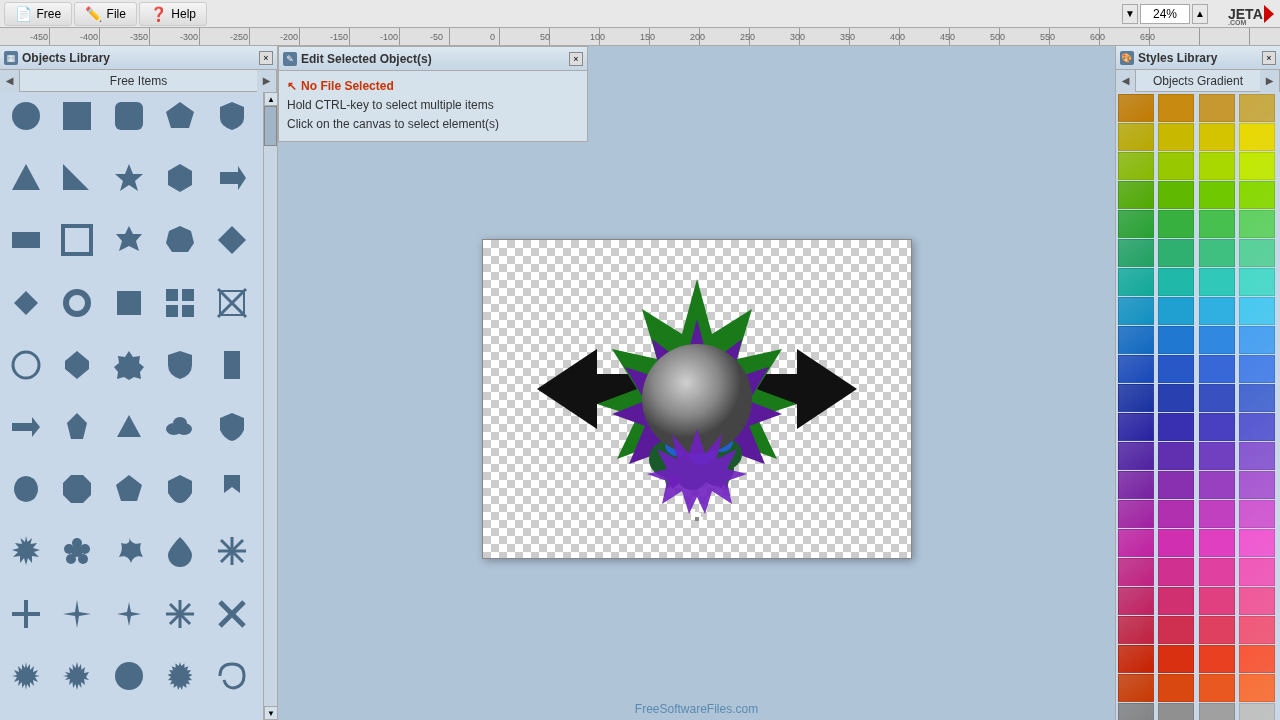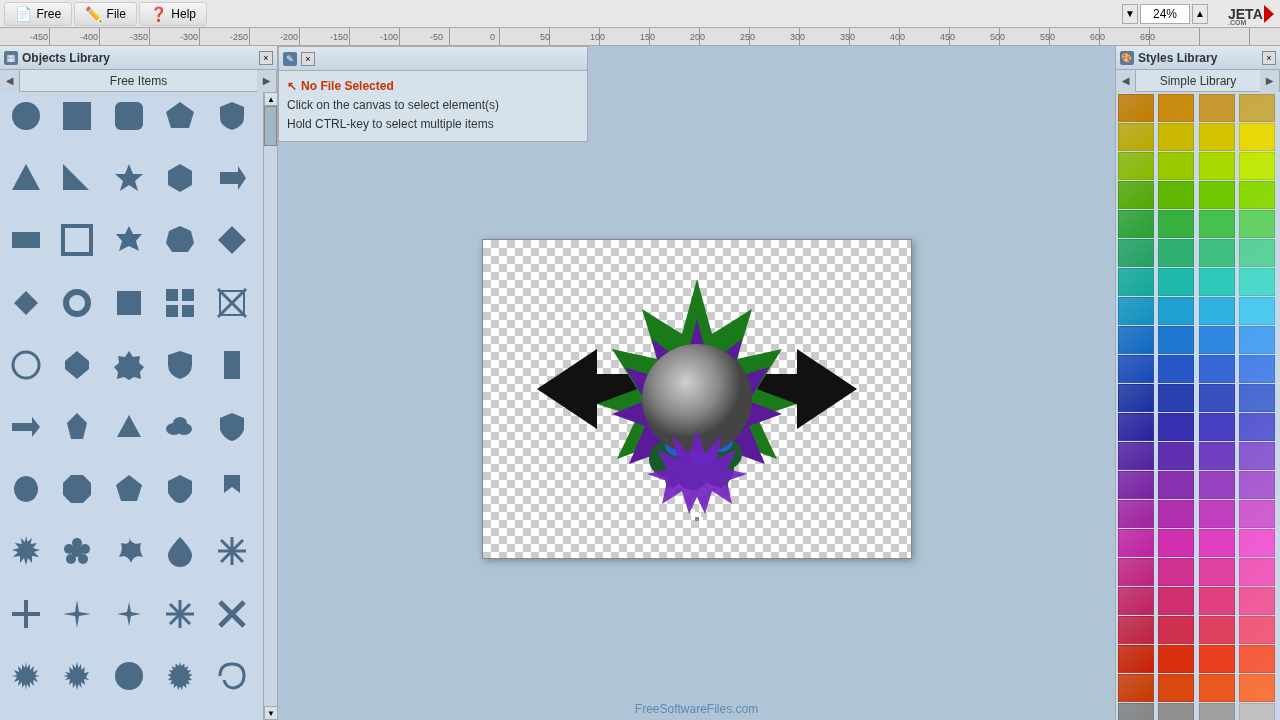--- a/index.html
+++ b/index.html
@@ -706,29 +706,30 @@
         <div class="scroll-btn">▼</div>
       </div>
     </div>
   </div>
 
   <div class="center-area">
 
     <div class="edit-panel">
       <div class="edit-panel-header">
         <div class="panel-header-icon">✎</div>
+        <span class="panel-title">Edit Selected Object(s)</span>
         <div class="panel-close">×</div>
       </div>
       <div class="edit-panel-body">
         <div class="no-items">
           <span>↖</span>
           <span>No File Selected</span>
         </div>
+        <div>Hold CTRL-key to select multiple items</div>
         <div>Click on the canvas to select element(s)</div>
-        <div>Hold CTRL-key to select multiple items</div>
       </div>
     </div>
 
     <div class="canvas-area">
       <div class="canvas-container">
         <div class="checkered"></div>
         <div class="canvas-art">
           <svg width="360" height="280" viewBox="0 0 360 280" xmlns="http://www.w3.org/2000/svg">
 
             <polygon points="20,130 80,90 80,115 170,115 170,145 80,145 80,170" fill="#111"></polygon>
@@ -771,21 +772,21 @@
   </div>
 
   <div class="right-panel">
     <div class="panel-header">
       <div class="panel-header-icon">🎨</div>
       <span class="panel-title">Styles Library</span>
       <div class="panel-close">×</div>
     </div>
     <div class="panel-nav">
       <button class="panel-nav-btn">◀</button>
-      <span class="panel-nav-label">Simple Library</span>
+      <span class="panel-nav-label">Objects Gradient</span>
       <button class="panel-nav-btn">▶</button>
     </div>
     <div class="styles-grid" id="styles-grid">
         <div class="style-cell" style="background: linear-gradient(to right bottom, rgba(193, 122, 0, 0.8), rgb(193, 122, 0));"></div>
         <div class="style-cell" style="background: rgb(200, 138, 16);"></div>
         <div class="style-cell" style="background: rgb(200, 152, 48);"></div>
         <div class="style-cell" style="background: linear-gradient(to right bottom, rgb(200, 168, 64), rgba(200, 168, 64, 0.933));"></div>
         <div class="style-cell" style="background: linear-gradient(to right bottom, rgba(184, 168, 0, 0.8), rgb(184, 168, 0));"></div>
         <div class="style-cell" style="background: rgb(200, 184, 0);"></div>
         <div class="style-cell" style="background: rgb(212, 196, 0);"></div>

